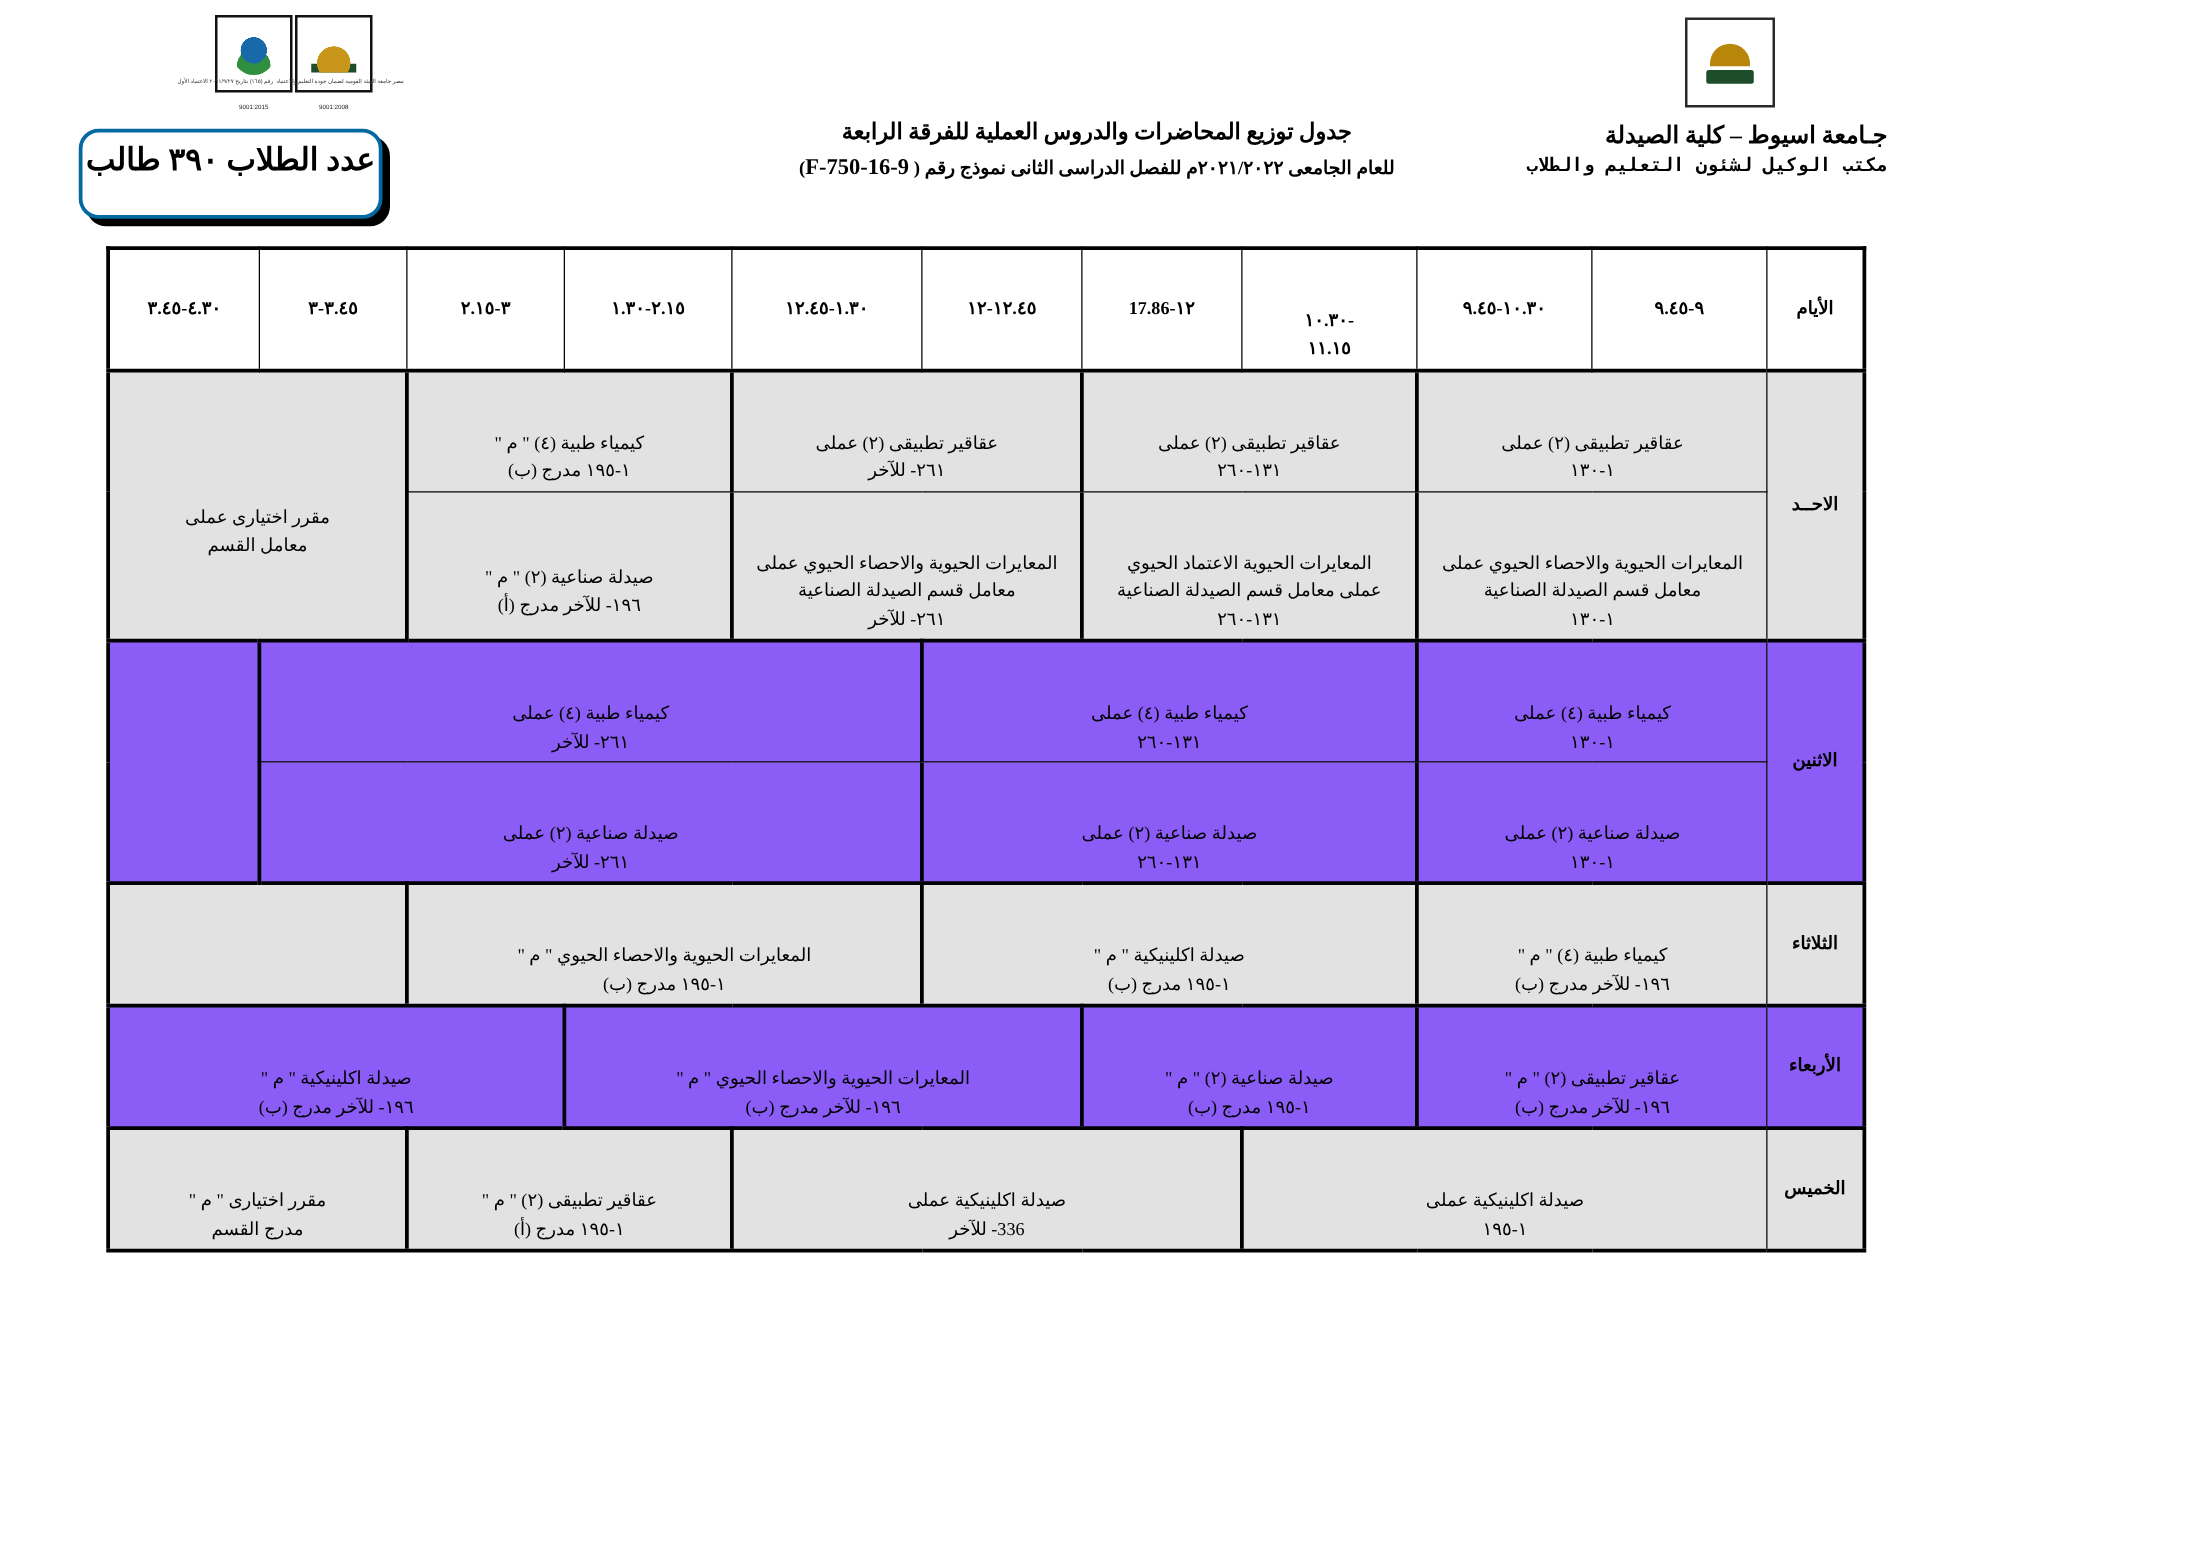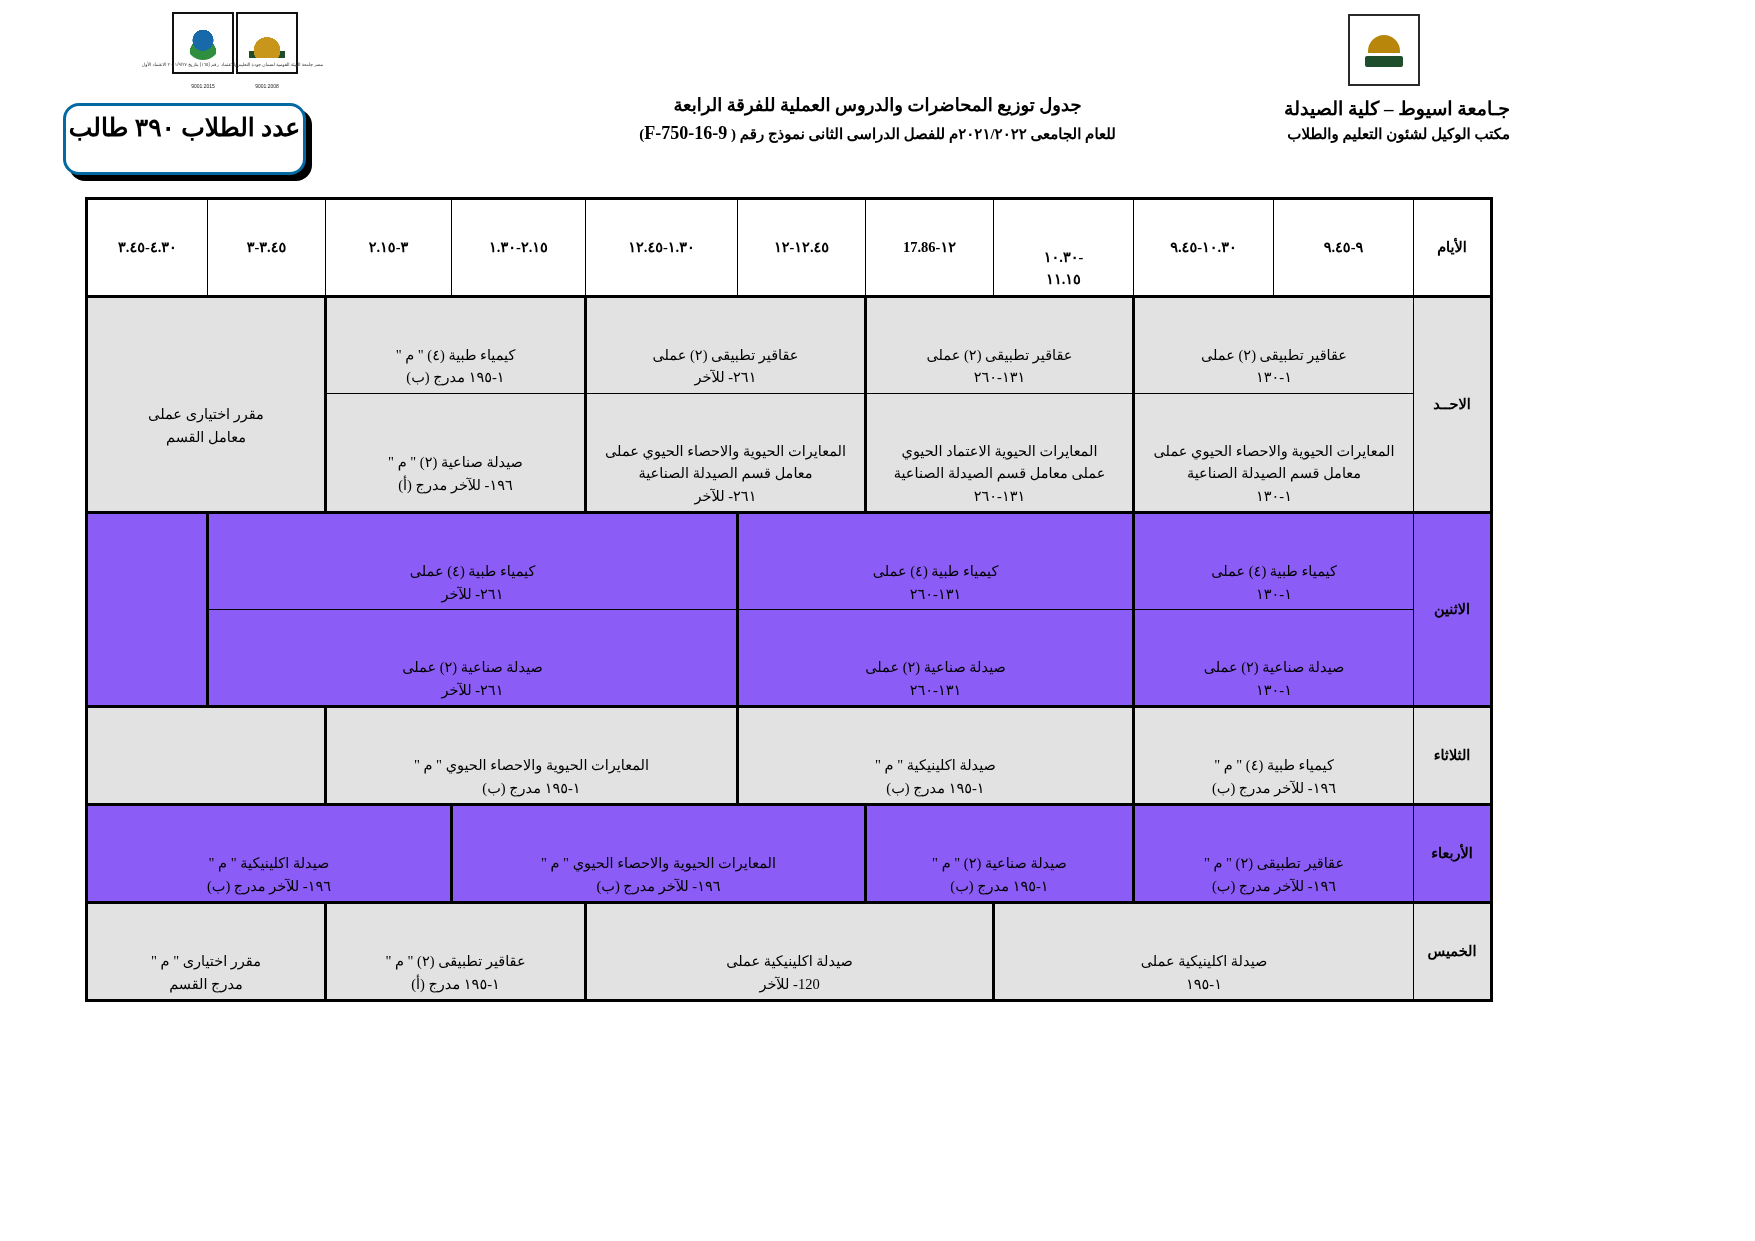--- a/index.html
+++ b/index.html
@@ -43,20 +43,21 @@
     font-weight: bold;
     letter-spacing: 0.5px;
     white-space: nowrap;
     line-height: 1.45;
   }
   .inst-line2 {
     font-size: 15px;
     font-weight: bold;
     white-space: nowrap;
     line-height: 1.5;
+    font-family: Liberation Mono, monospace;
   }
 
   
   .logo-uni {
     position: absolute;
     top: 14px;
     right: 335px;
     width: 72px;
     height: 72px;
     border: 2px solid #2a2a2a;
@@ -462,21 +463,21 @@
         </tr>
 
         <tr class="shaded">
           <td class="daycell shade thick-top thick-bottom">الخميس</td>
           <td class="shade thick-top thick-bottom" colspan="3">
             <span class="cell-l1">صيدلة اكلينيكية عملى</span>
             <span class="cell-l2">١-١٩٥</span>
           </td>
           <td class="shade thick-top thick-bottom thick-right" colspan="3">
             <span class="cell-l1">صيدلة اكلينيكية عملى</span>
-            <span class="cell-l2">120- للآخر</span>
+            <span class="cell-l2">336- للآخر</span>
           </td>
           <td class="shade thick-top thick-bottom thick-right" colspan="2">
             <span class="cell-l1">عقاقير تطبيقى (٢) " م "</span>
             <span class="cell-l2">١-١٩٥ مدرج (أ)</span>
           </td>
           <td class="shade thick-top thick-bottom thick-right" colspan="2">
             <span class="cell-l1">مقرر اختيارى " م "</span>
             <span class="cell-l2">مدرج القسم</span>
           </td>
         </tr>

